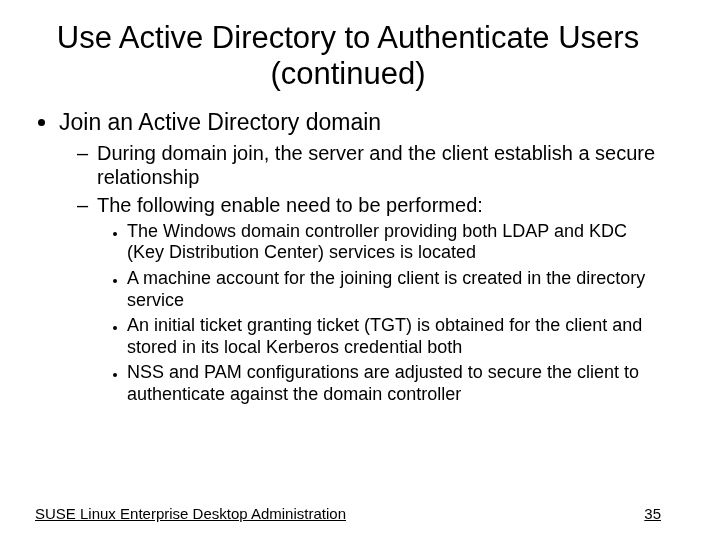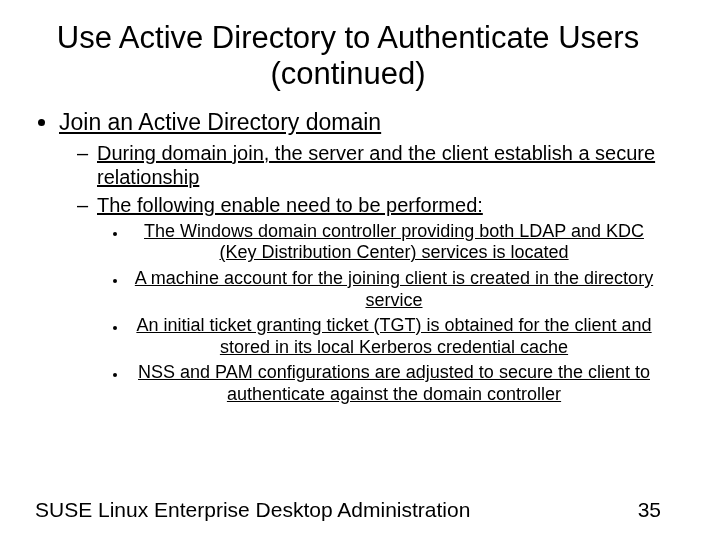--- a/index.html
+++ b/index.html
@@ -23,21 +23,20 @@
     text-align: center;
     margin: 0 0 18px 0;
     line-height: 1.15;
     font-weight: 400;
   }
   ul.l1 {
     margin: 0;
     padding-left: 24px;
     font-size: 23px;
     line-height: 1.2;
-    text-decoration: underline;
   }
   ul.l1 > li { margin-bottom: 4px; }
   ul.l2 {
     margin: 4px 0 0 0;
     padding-left: 38px;
     font-size: 20px;
     list-style: none;
     line-height: 1.2;
   }
   ul.l2 > li {
@@ -48,31 +47,31 @@
   ul.l2 > li::before {
     content: "–";
     position: absolute;
     left: -20px;
   }
   ul.l3 {
     margin: 4px 0 0 0;
     padding-left: 30px;
     font-size: 18px;
     line-height: 1.2;
-    text-align: center;
   }
   ul.l3 > li { margin-bottom: 4px; }
   .footer {
     position: absolute;
     bottom: 18px;
     left: 35px;
     right: 35px;
-    font-size: 21px;
+    font-size: 15px;
     display: flex;
     justify-content: space-between;
+    text-decoration: underline;
   }
   
   ul.l1 { list-style-type: disc; }
   ul.l3 { list-style-type: disc; }
   ul.l3 > li::marker { font-size: 0.7em; }
 </style>
 </head>
 <body>
 
 <div class="slide">
@@ -88,21 +87,21 @@
         <li>
           <span>The following enable need to be performed:</span>
           <ul class="l3">
             <li>
               <span>The Windows domain controller providing both LDAP and KDC (Key Distribution Center) services is located</span>
             </li>
             <li>
               <span>A machine account for the joining client is created in the directory service</span>
             </li>
             <li>
-              <span>An initial ticket granting ticket (TGT) is obtained for the client and stored in its local Kerberos credential cache</span>
+              <span>An initial ticket granting ticket (TGT) is obtained for the client and stored in its local Kerberos credential both</span>
             </li>
             <li>
               <span>NSS and PAM configurations are adjusted to secure the client to authenticate against the domain controller</span>
             </li>
           </ul>
         </li>
       </ul>
     </li>
   </ul>
 

